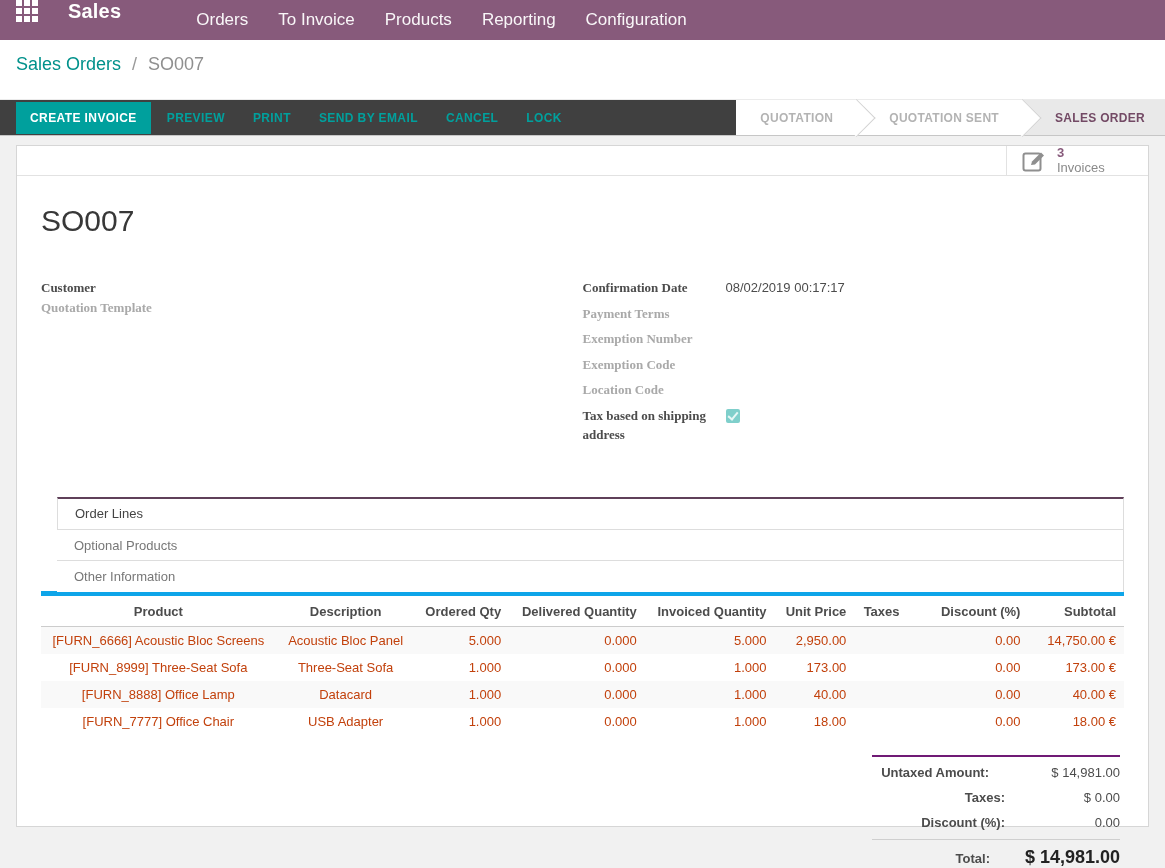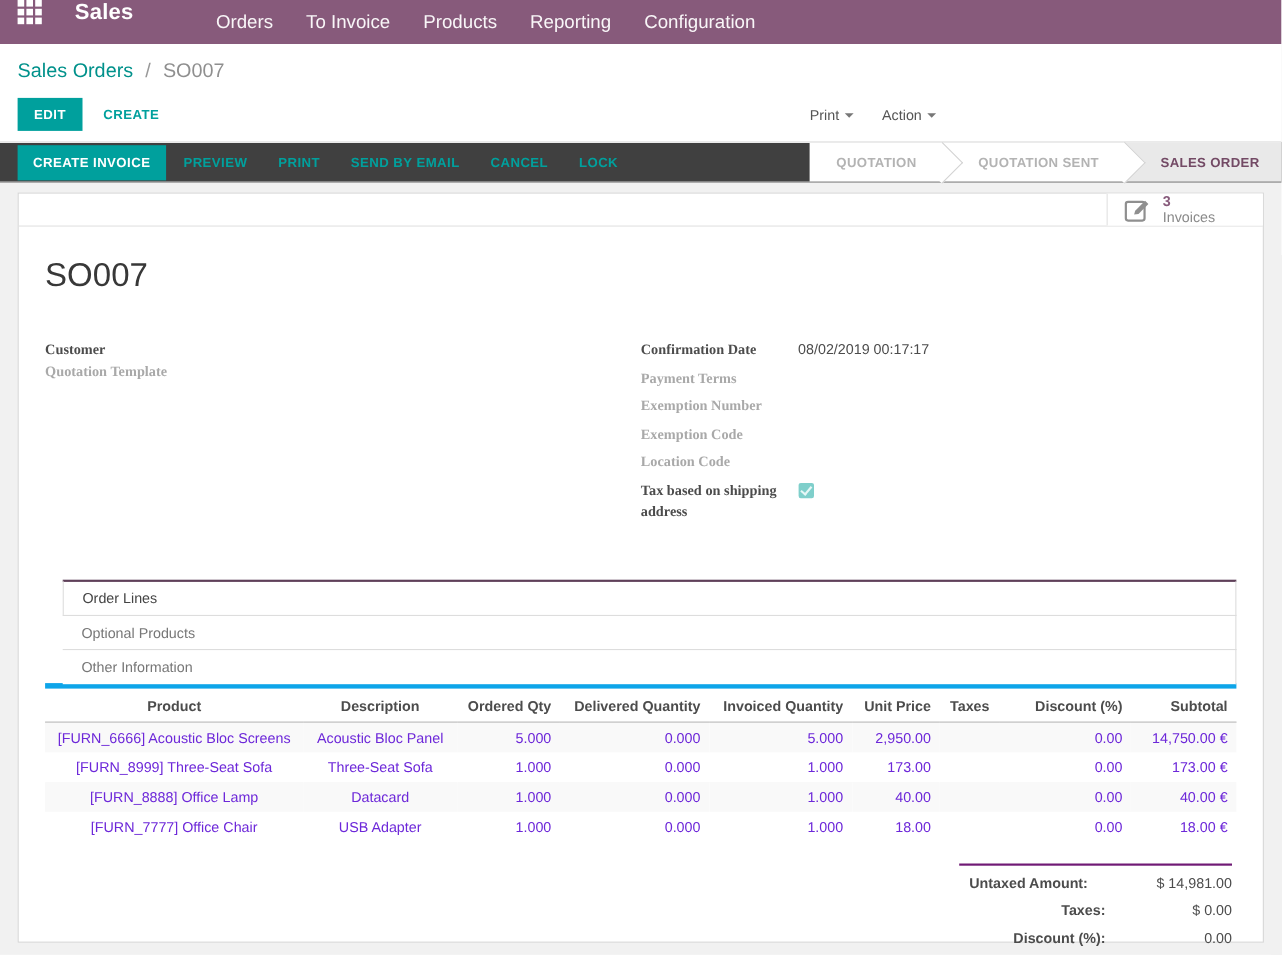--- a/index.html
+++ b/index.html
@@ -80,21 +80,21 @@
   
   .tabs { display:flex; margin-top:46px; border-bottom:5px solid #0ea5e9; padding-left:16px;flex-direction:column; }
   .tab { padding:8px 17px; font-size:13px; color:#777; border:1px solid #ddd; border-bottom:none; background:#fff; cursor:pointer; position:relative; margin-bottom:-1px; }
   .tab + .tab { border-left:none; }
   .tab.active { color:#444; border-top:2px solid #5f4059; padding-top:7px; border-bottom:1px solid #fff; }
 
   
   .lines-table { width:100%; border-collapse:collapse; font-size:13px; }
   .lines-table th { font-weight:bold; color:#4c4c4c; text-align:right; padding:8px 8px 7px 8px; border-bottom:1px solid #ccc; white-space:nowrap; }
   .lines-table th.al, .lines-table td.al { text-align:center; }
-  .lines-table td { color:#6d28d9; padding:6px 8px; text-align:right; white-space:nowrap; cursor:pointer; }
+  .lines-table td { color:#c2410c; padding:6px 8px; text-align:right; white-space:nowrap; cursor:pointer; }
   .lines-table tbody tr:nth-child(odd) { background:#f9f9f9; }
   .col-product { width:244px; } .col-desc { width:152px; } .col-oqty { width:96px; }
   .col-dqty { width:142px; } .col-iqty { width:136px; } .col-price { width:84px; }
   .col-tax { width:58px; } .col-disc { width:152px; } .col-sub { width:110px; }
 
   
   .totals { width:248px; margin:20px 4px 0 auto; }
   .totals-row { display:flex; justify-content:flex-end; padding:5px 0; }
   .totals-row:first-child { border-top:2px solid #701a75; padding-top:8px;gap:16px; }
   .totals-label { font-weight:bold; color:#4c4c4c; }
@@ -125,30 +125,20 @@
     <div class="topnav-item">Reporting</div>
     <div class="topnav-item">Configuration</div>
   </div>
 </div>
 
 <div class="control-panel">
   <div class="breadcrumb">
     <span class="bc-parent">Sales Orders</span>
     <span class="bc-sep">/</span>
     <span class="bc-current">SO007</span>
-  </div>
-  <div class="cp-buttons">
-    <div class="cp-left">
-      <button class="btn btn-primary">EDIT</button>
-      <button class="btn btn-flat">CREATE</button>
-    </div>
-    <div class="cp-right">
-      <button class="dropdown-btn"><span>Print</span><span class="caret"></span></button>
-      <button class="dropdown-btn"><span>Action</span><span class="caret"></span></button>
-    </div>
   </div>
 </div>
 
 <div class="statusbar">
   <div class="sb-left">
     <button class="btn btn-primary">CREATE INVOICE</button>
     <button class="btn btn-flat">PREVIEW</button>
     <button class="btn btn-flat">PRINT</button>
     <button class="btn btn-flat">SEND BY EMAIL</button>
     <button class="btn btn-flat">CANCEL</button>

